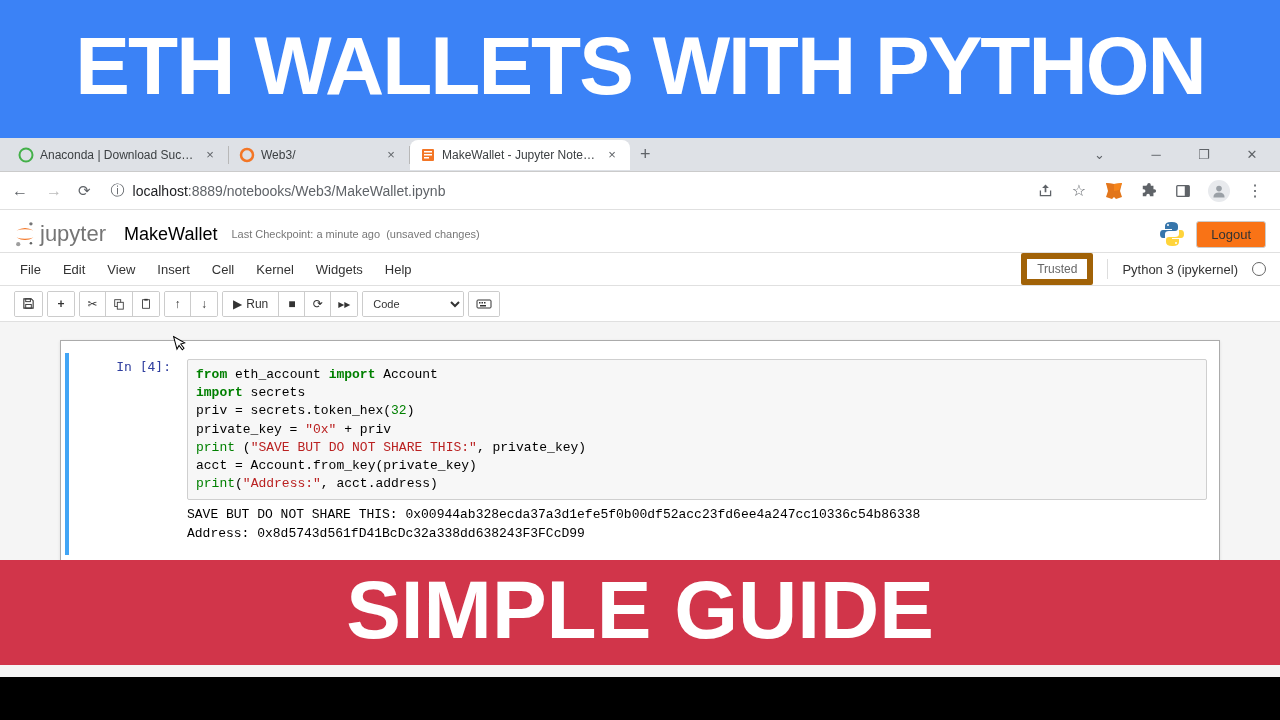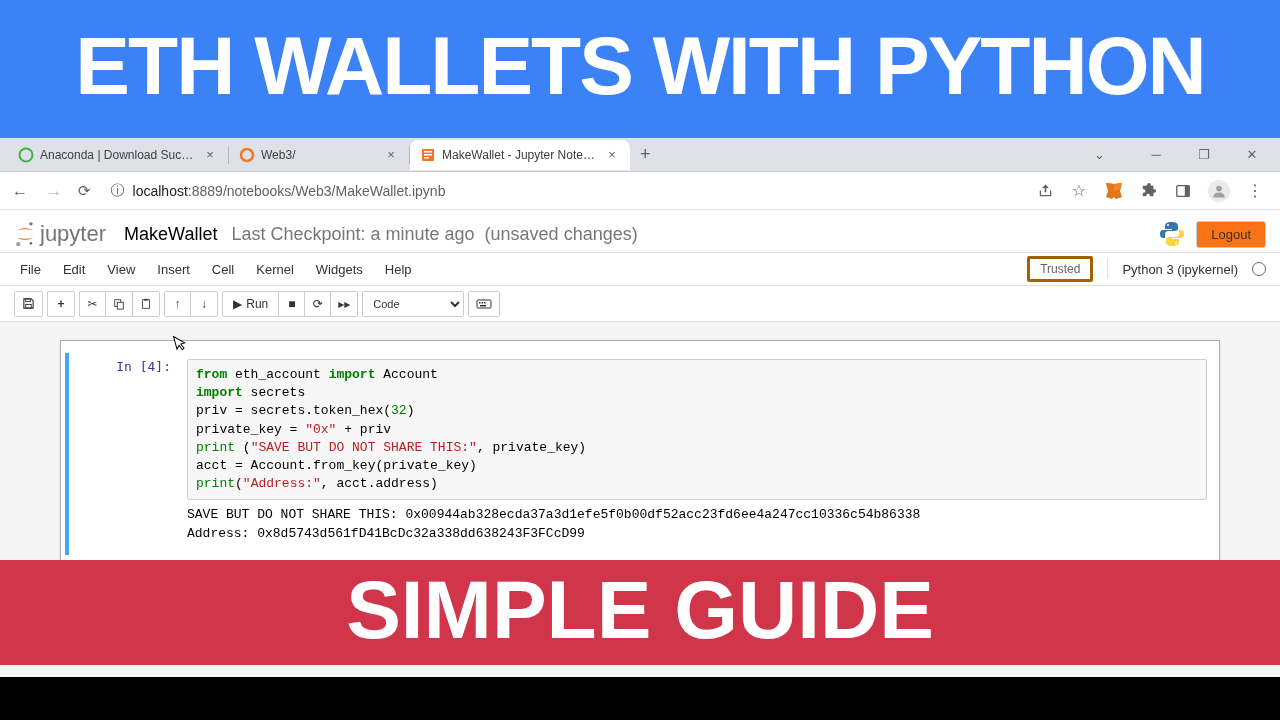--- a/index.html
+++ b/index.html
@@ -34,32 +34,32 @@
 .addr-icon { width: 18px; height: 18px; display: flex; align-items: center; justify-content: center; font-size: 16px; }
 .metamask-icon { width: 20px; height: 18px; }
 .avatar-pill { width: 22px; height: 22px; border-radius: 50%; background: #e8eaed; display: flex; align-items: center; justify-content: center; color: #5f6368; font-size: 14px; }
 
 
 .jupyter-wrap { margin: 0; padding: 0; }
 .jp-header { display: flex; align-items: center; padding: 10px 14px 4px; gap: 10px; }
 .jp-logo { display: flex; align-items: center; gap: 4px; }
 .jp-logo-text { font-size: 22px; color: #757575; font-family: Arial, sans-serif; }
 .jp-title { font-size: 18px; color: #000; margin-left: 8px; }
-.jp-checkpoint { font-size: 18px; color: #777; margin-left: 4px; text-align: center; }
+.jp-checkpoint { font-size: 11px; color: #777; margin-left: 4px; text-align: center; }
 .jp-right { margin-left: auto; display: flex; align-items: center; gap: 10px; }
 .logout-btn { border: 1px solid #ccc; border-radius: 3px; padding: 5px 14px; font-size: 13px; background: #f97316; cursor: pointer; color: #333; }
 .python-logo { width: 28px; height: 28px; }
 
 
 .menubar { display: flex; align-items: center; border-bottom: 1px solid #e0e0e0; border-top: 1px solid #e0e0e0; padding: 0 14px; height: 34px; font-size: 13px; justify-content: space-between; }
 .menu-left { display: flex; gap: 22px; padding: 0 6px; color: #333; }
 .menu-left span { cursor: pointer; }
 .menu-right { display: flex; align-items: center; gap: 14px; font-size: 13px; color: #333; }
 .kernel-ind { width: 14px; height: 14px; border: 1.5px solid #666; border-radius: 50%; }
-.trusted { border: 3px solid #a16207; padding: 3px 10px; font-size: 12px; color: #666; border-radius: 2px; }
+.trusted { border: 6px solid #a16207; padding: 3px 10px; font-size: 12px; color: #666; border-radius: 2px; }
 
 
 .toolbar { display: flex; align-items: center; padding: 4px 14px; gap: 4px; border-bottom: 1px solid #e0e0e0; height: 36px; }
 .tb-group { display: flex; border: 1px solid #ccc; border-radius: 2px; overflow: hidden; }
 .tb-btn { border: none; border-right: 1px solid #ccc; background: #fff; padding: 4px 7px; font-size: 12px; color: #333; cursor: pointer; min-width: 26px; height: 24px; display: flex; align-items: center; justify-content: center; }
 .tb-btn:last-child { border-right: none; }
 .tb-btn.run { padding: 4px 10px; gap: 4px; }
 .tb-select { height: 24px; font-size: 11px; padding: 0 6px; min-width: 100px; }
 
 

